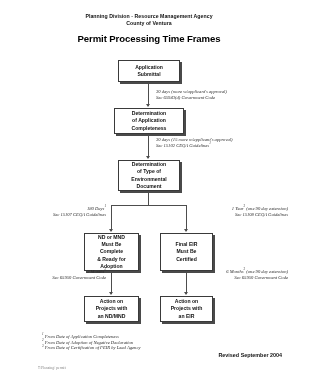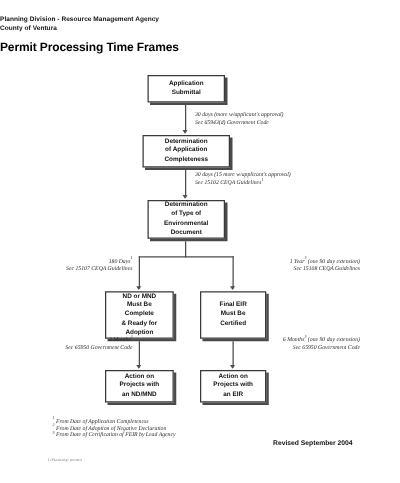--- a/index.html
+++ b/index.html
@@ -20,20 +20,21 @@
     position: absolute;
     inset: 0;
   }
 
   
   .header {
     position: absolute;
     top: 13px;
     left: 0;
     width: 298px;
+    text-align: center;
   }
   .agency-line {
     font-size: 5.2px;
     font-weight: bold;
     letter-spacing: 0.05px;
     line-height: 7.2px;
     color: #111;
   }
   .doc-title {
     margin-top: 6px;

